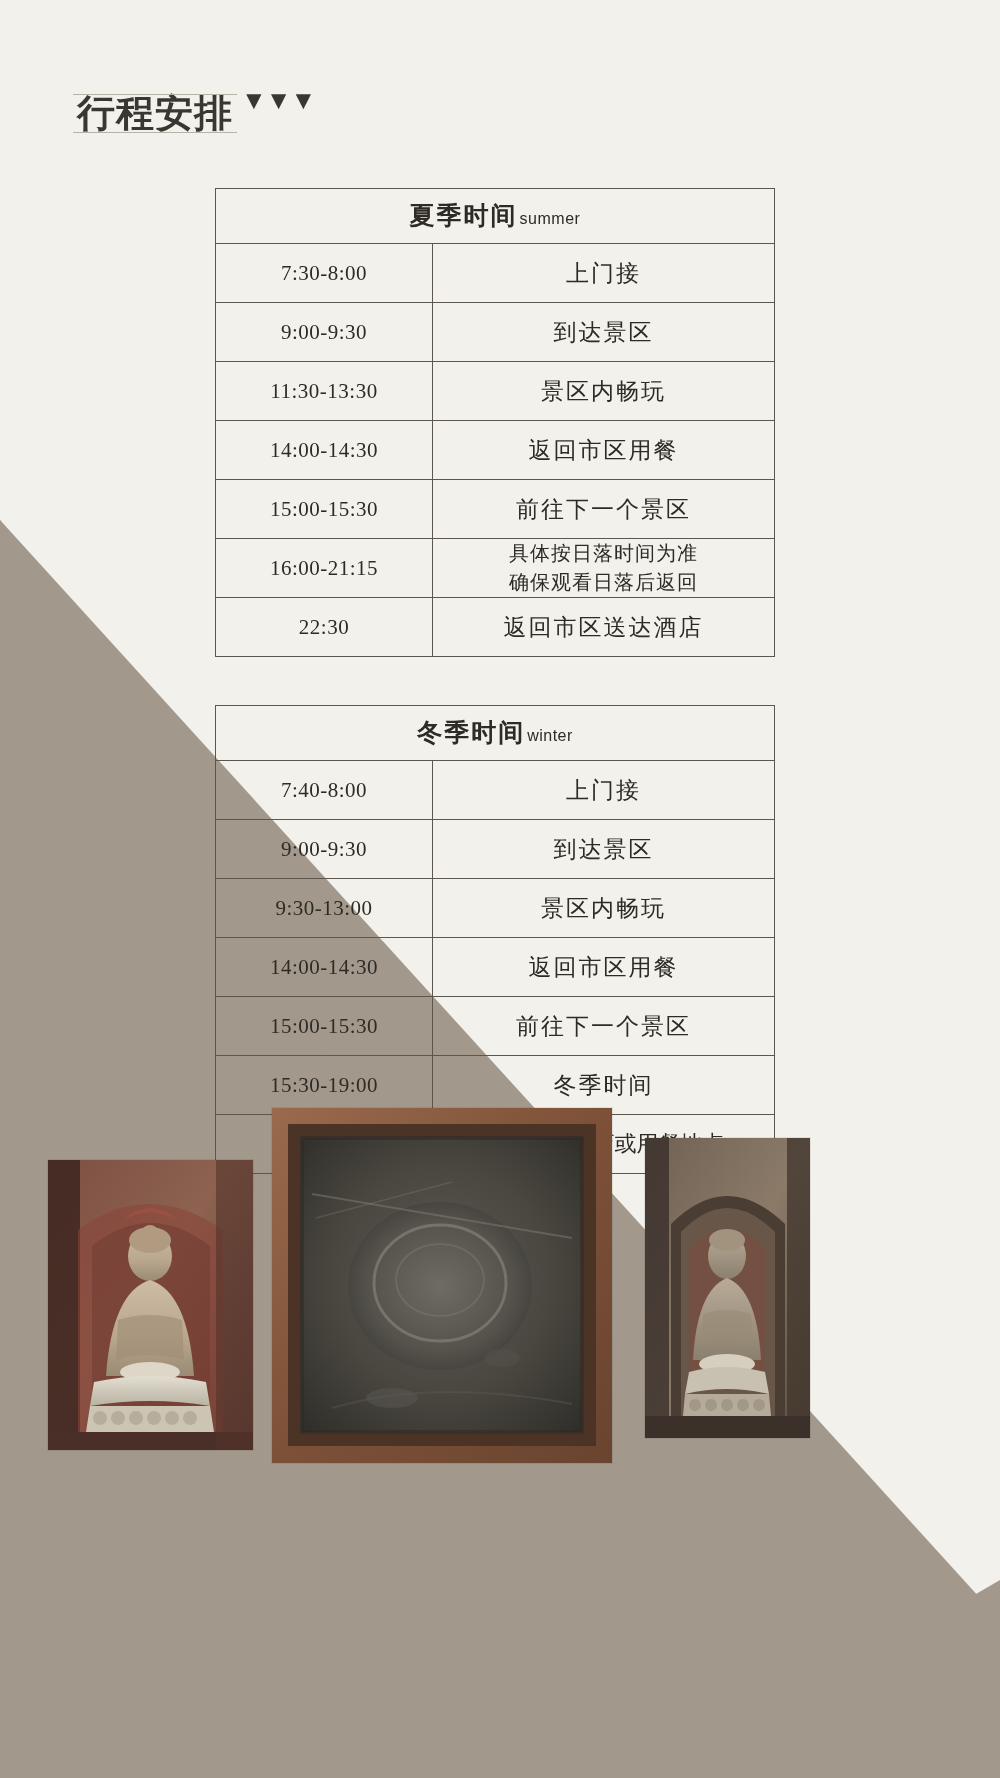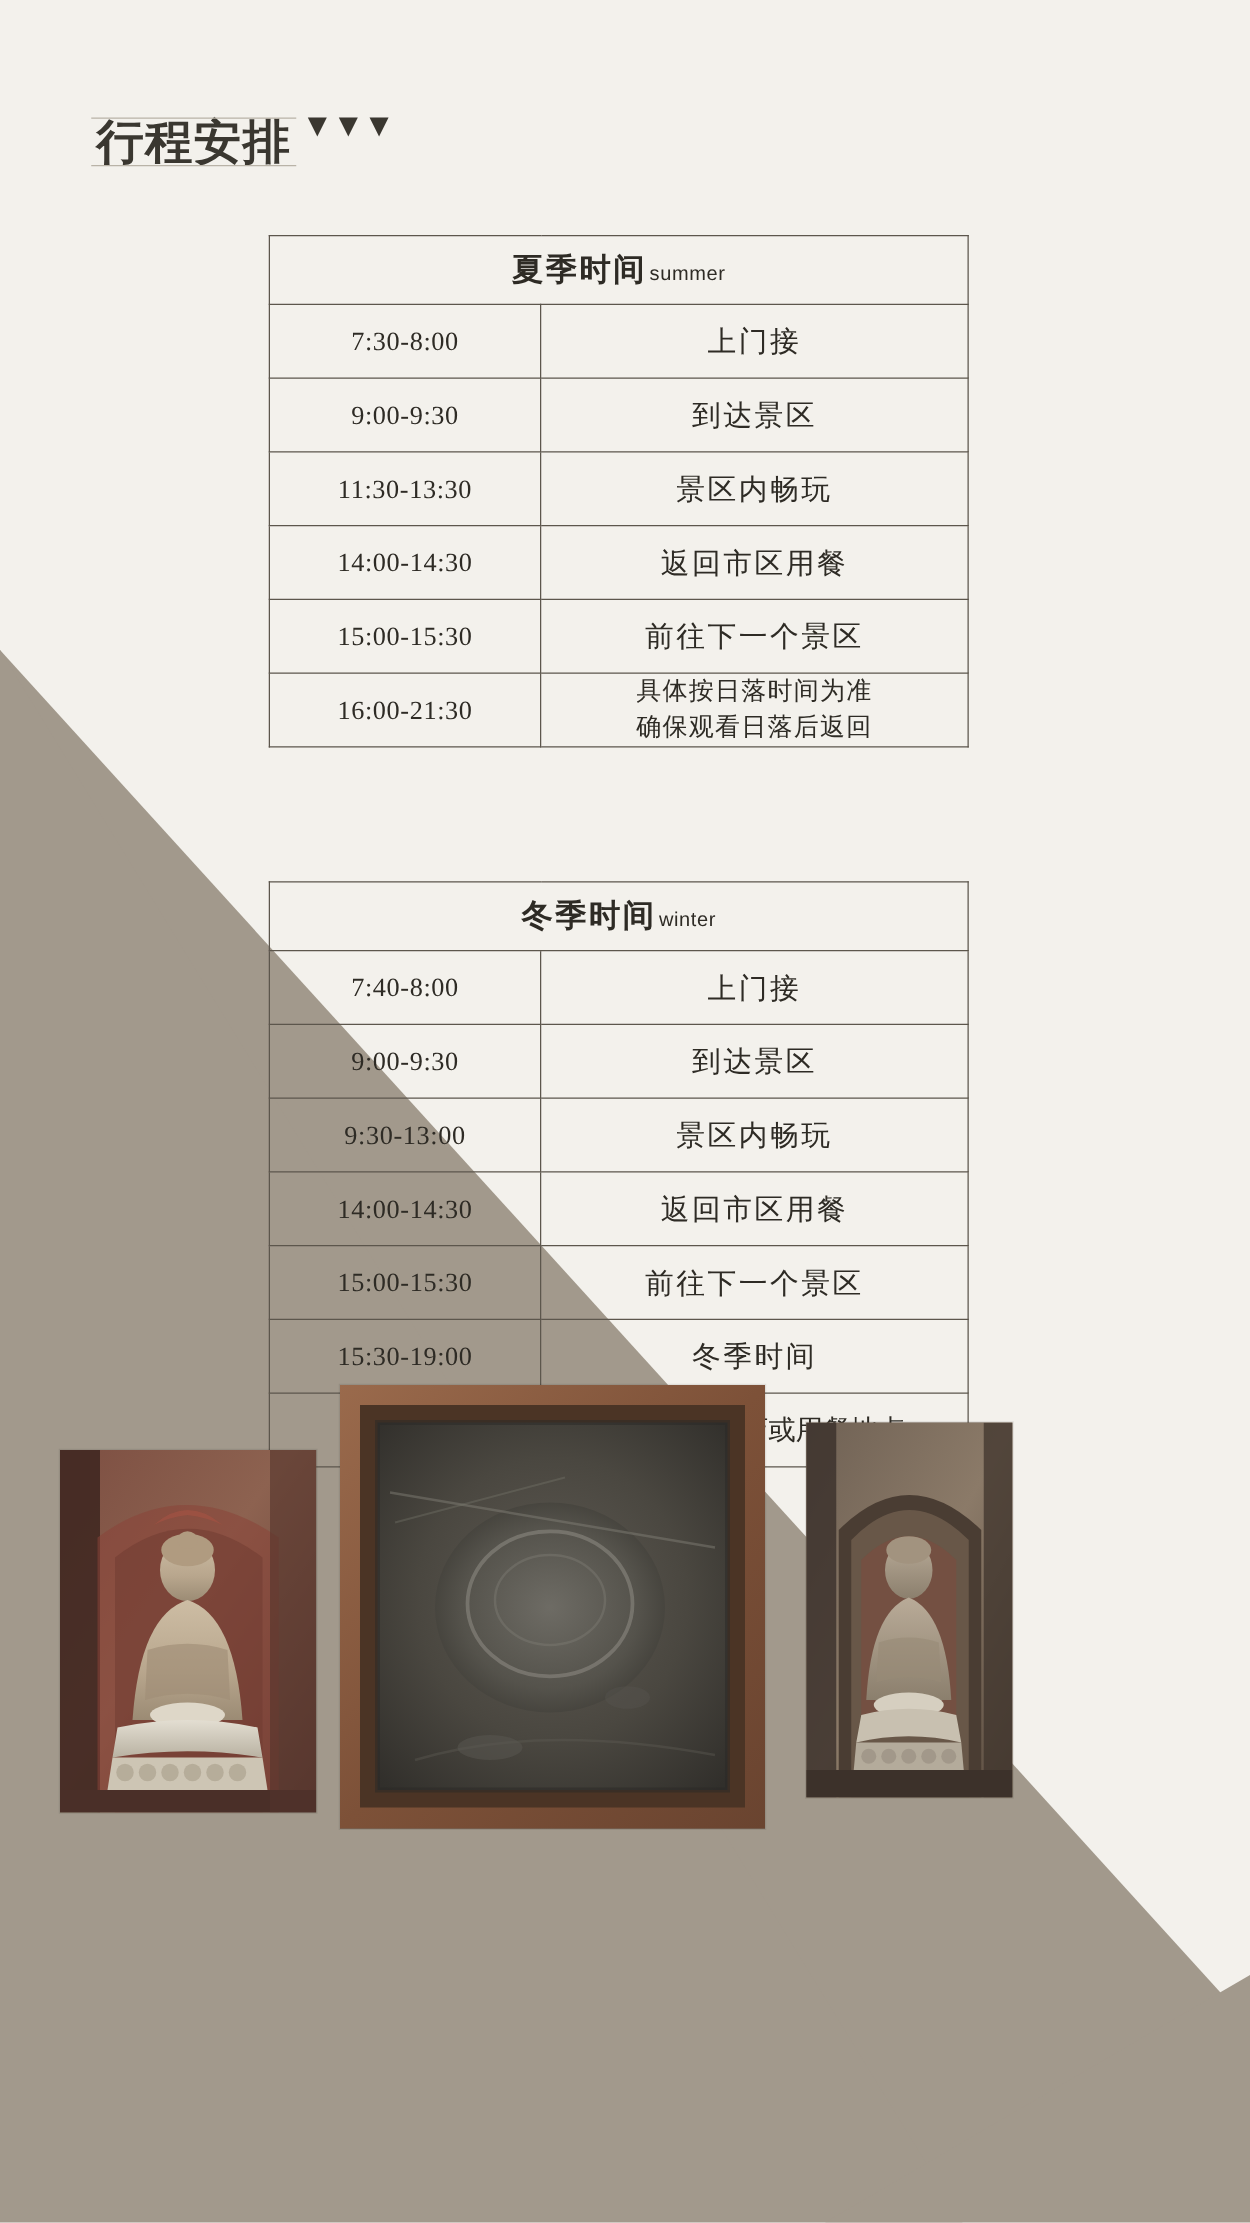--- a/index.html
+++ b/index.html
@@ -167,23 +167,27 @@
     </tr>
     <tr>
       <td class="col-time">14:00-14:30</td>
       <td class="col-desc">返回市区用餐</td>
     </tr>
     <tr>
       <td class="col-time">15:00-15:30</td>
       <td class="col-desc">前往下一个景区</td>
     </tr>
     <tr>
-      <td class="col-time">16:00-21:30</td>
+      <td class="col-time">16:00-21:15</td>
       <td class="col-desc small" style="white-space:pre-line;">具体按日落时间为准
 确保观看日落后返回</td>
+    </tr>
+    <tr>
+      <td class="col-time">22:30</td>
+      <td class="col-desc">返回市区送达酒店</td>
     </tr>
   </tbody>
 </table>
 
 <table class="sched winter">
   <tbody>
     <tr>
       <td class="sched-head" colspan="2">
         <span class="cn">冬季时间</span><span class="en">winter</span>
       </td>

